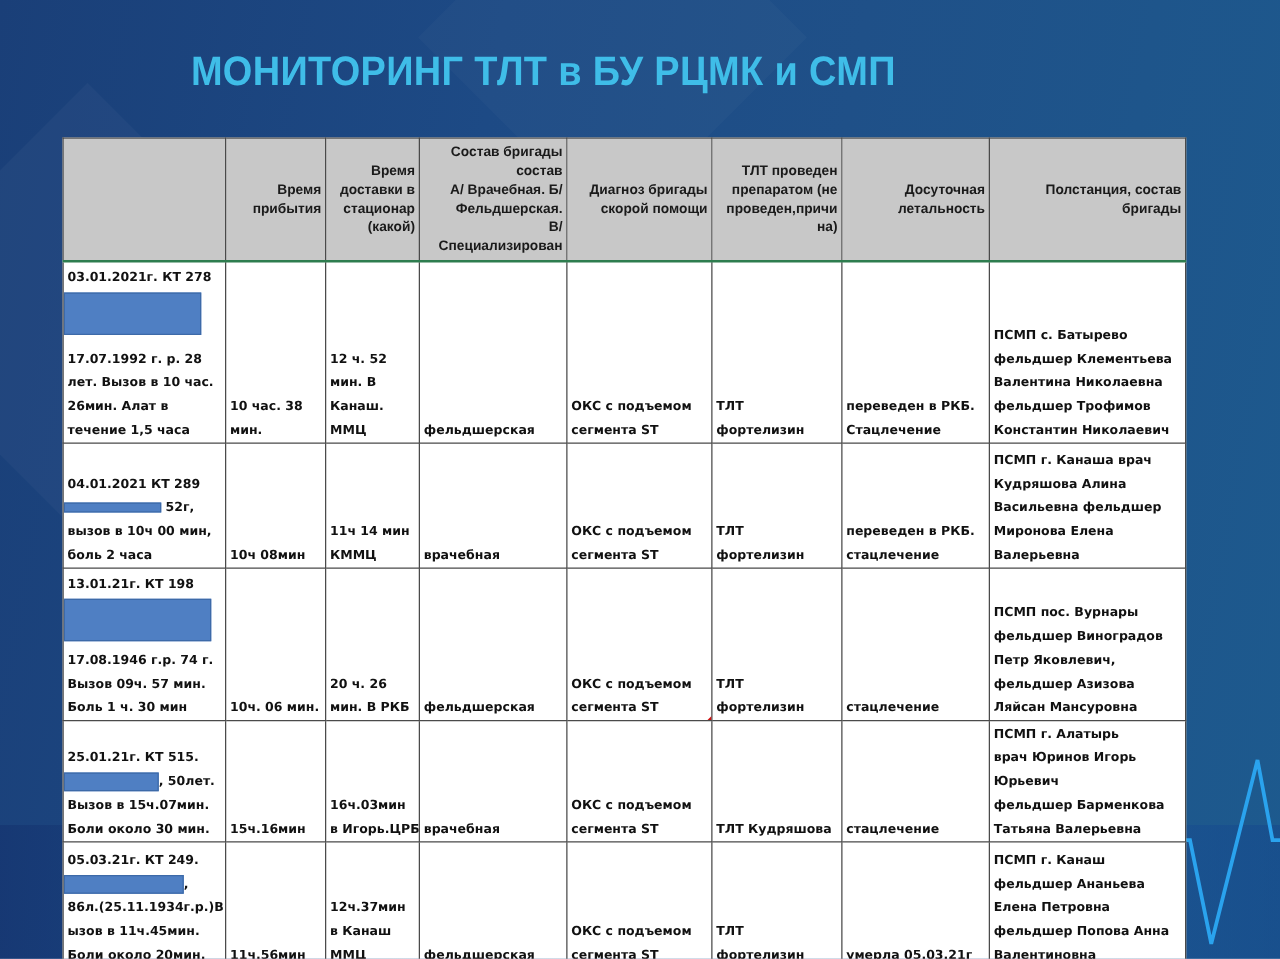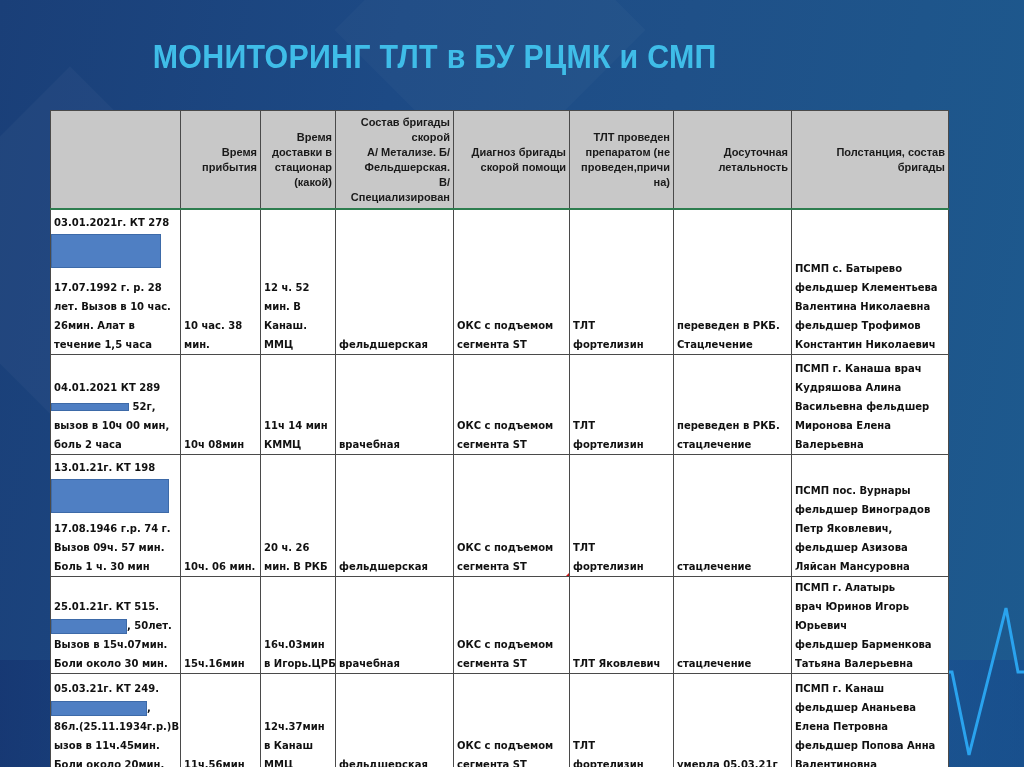--- a/index.html
+++ b/index.html
@@ -130,22 +130,22 @@
         <span class="cell-line">прибытия</span>
       </th>
       <th>
         <span class="cell-line">Время</span>
         <span class="cell-line">доставки в</span>
         <span class="cell-line">стационар</span>
         <span class="cell-line">(какой)</span>
       </th>
       <th>
         <span class="cell-line">Состав бригады</span>
-        <span class="cell-line">скорой</span>
-        <span class="cell-line">А/  Метализе. Б/</span>
+        <span class="cell-line">состав</span>
+        <span class="cell-line">А/  Врачебная. Б/</span>
         <span class="cell-line">Фельдшерская.</span>
         <span class="cell-line">В/</span>
         <span class="cell-line">Специализирован</span>
       </th>
       <th>
         <span class="cell-line">Диагноз бригады</span>
         <span class="cell-line">скорой помощи</span>
       </th>
       <th>
         <span class="cell-line">ТЛТ проведен</span>
@@ -300,21 +300,21 @@
         <span class="cell-line">в Игорь.ЦРБ</span>
       </td>
       <td>
           <span class="cell-line">врачебная</span>
         </td>
       <td>
         <span class="cell-line">ОКС с подъемом</span>
         <span class="cell-line">сегмента ST</span>
       </td>
       <td class="red">
-          <span class="cell-line">ТЛТ Яковлевич</span>
+          <span class="cell-line">ТЛТ Кудряшова</span>
         </td>
       <td>
           <span class="cell-line">стацлечение</span>
         </td>
       <td>
         <span class="cell-line">ПСМП г. Алатырь</span>
         <span class="cell-line">врач Юринов Игорь</span>
         <span class="cell-line">Юрьевич</span>
         <span class="cell-line">фельдшер Барменкова</span>
         <span class="cell-line">Татьяна Валерьевна</span>

